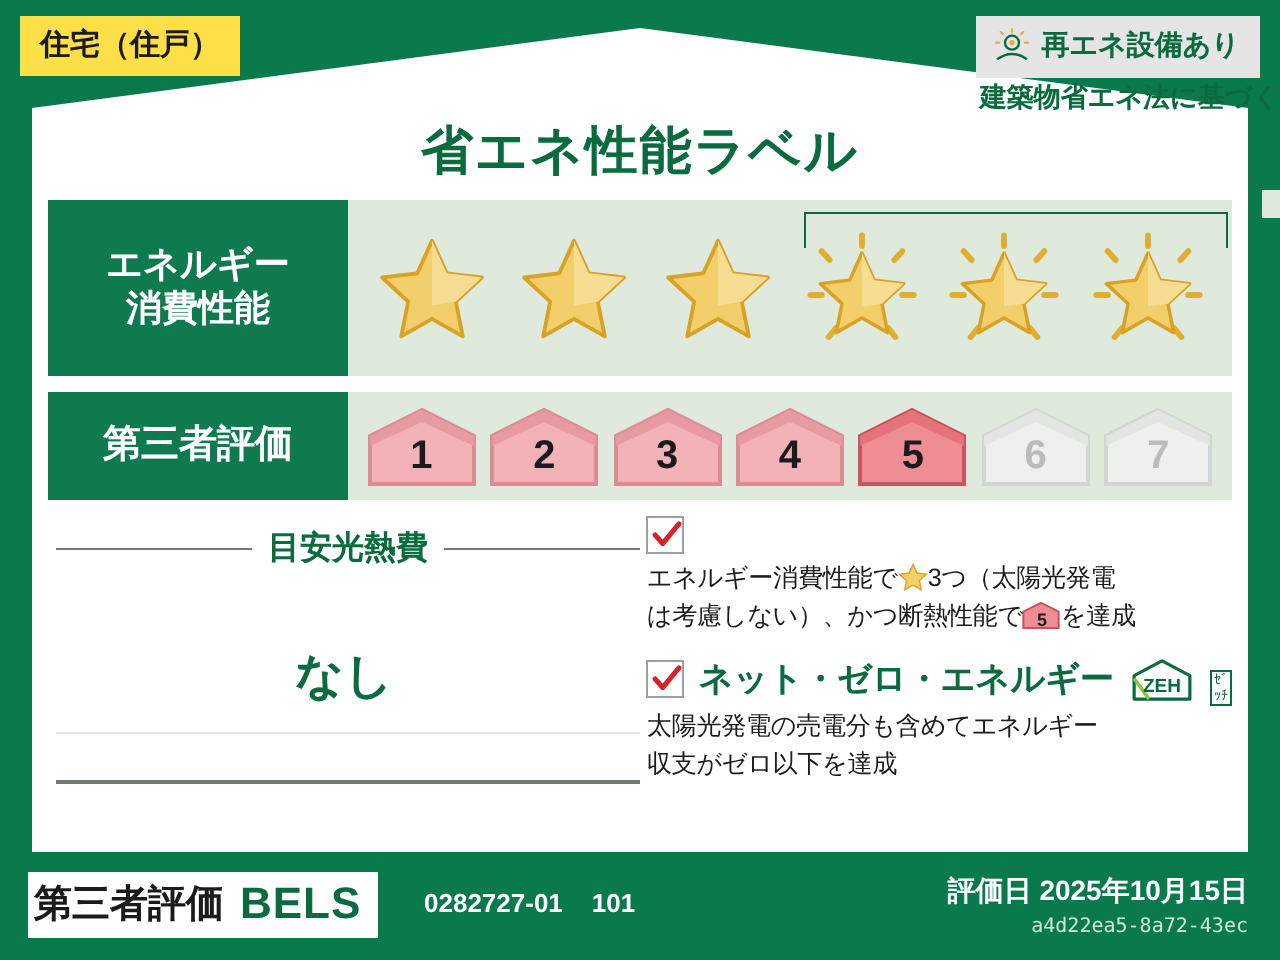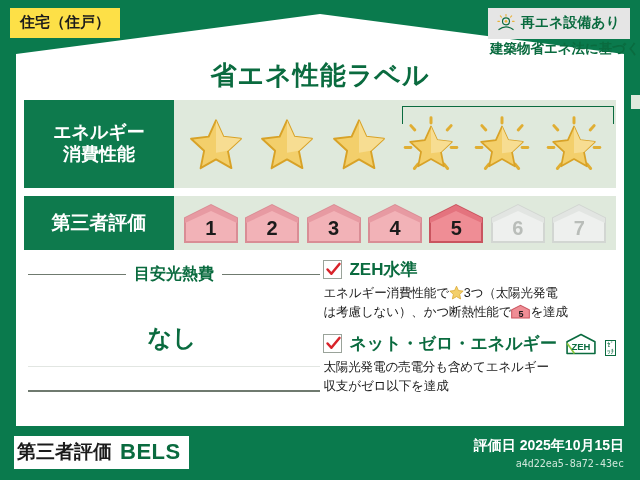--- a/index.html
+++ b/index.html
@@ -363,21 +363,20 @@
 
       <div class="lower-right">
 
         <div class="crit">
           <div class="crit-head">
             <span class="chk">
               <svg viewBox="0 0 20 20">
                 <path d="M3 10 L7.5 15 L17 3.5" fill="none" stroke="#d8232a" stroke-width="3" stroke-linecap="round" stroke-linejoin="round"></path>
               </svg>
             </span>
-            <span class="crit-title">ZEH水準</span>
           </div>
           <div class="crit-body">
             <span>エネルギー消費性能で</span><span><svg class="mini-star" viewBox="0 0 64 64">
                   <path d="M32 5 L40.4 23.6 L60.5 26 L45.6 39.8 L49.6 59.6 L32 49.6 L14.4 59.6 L18.4 39.8 L3.5 26 L23.6 23.6 Z" fill="#f3cf6b" stroke="#d8a227" stroke-width="3"></path>
                 </svg></span><span>3つ（太陽光発電</span><br>
             <span>は考慮しない）、かつ断熱性能で</span><span class="mini-house"><svg viewBox="0 0 56 42">
                   <path d="M2 40 L2 16 L28 3 L54 16 L54 40 Z" fill="#ef8d95" stroke="#c9545f" stroke-width="3"></path>
                 </svg><b>5</b></span><span>を達成</span>
           </div>
         </div>
@@ -407,20 +406,25 @@
 
       </div>
     </div>
   </div>
 
   <div class="footer">
     <div class="bels-chip">
       <span class="jp">第三者評価</span>
       <span class="bels">BELS</span>
     </div>
+    <div class="bels-no">
+      <span>0282727-01</span>
+      &nbsp;&nbsp;
+      <span>101</span>
+    </div>
     <div class="eval-date">
       <span>評価日</span>
       <span>2025年10月15日</span>
     </div>
     <div class="eval-id">a4d22ea5-8a72-43ec</div>
   </div>
 
 </div>
 
 </body></html>

